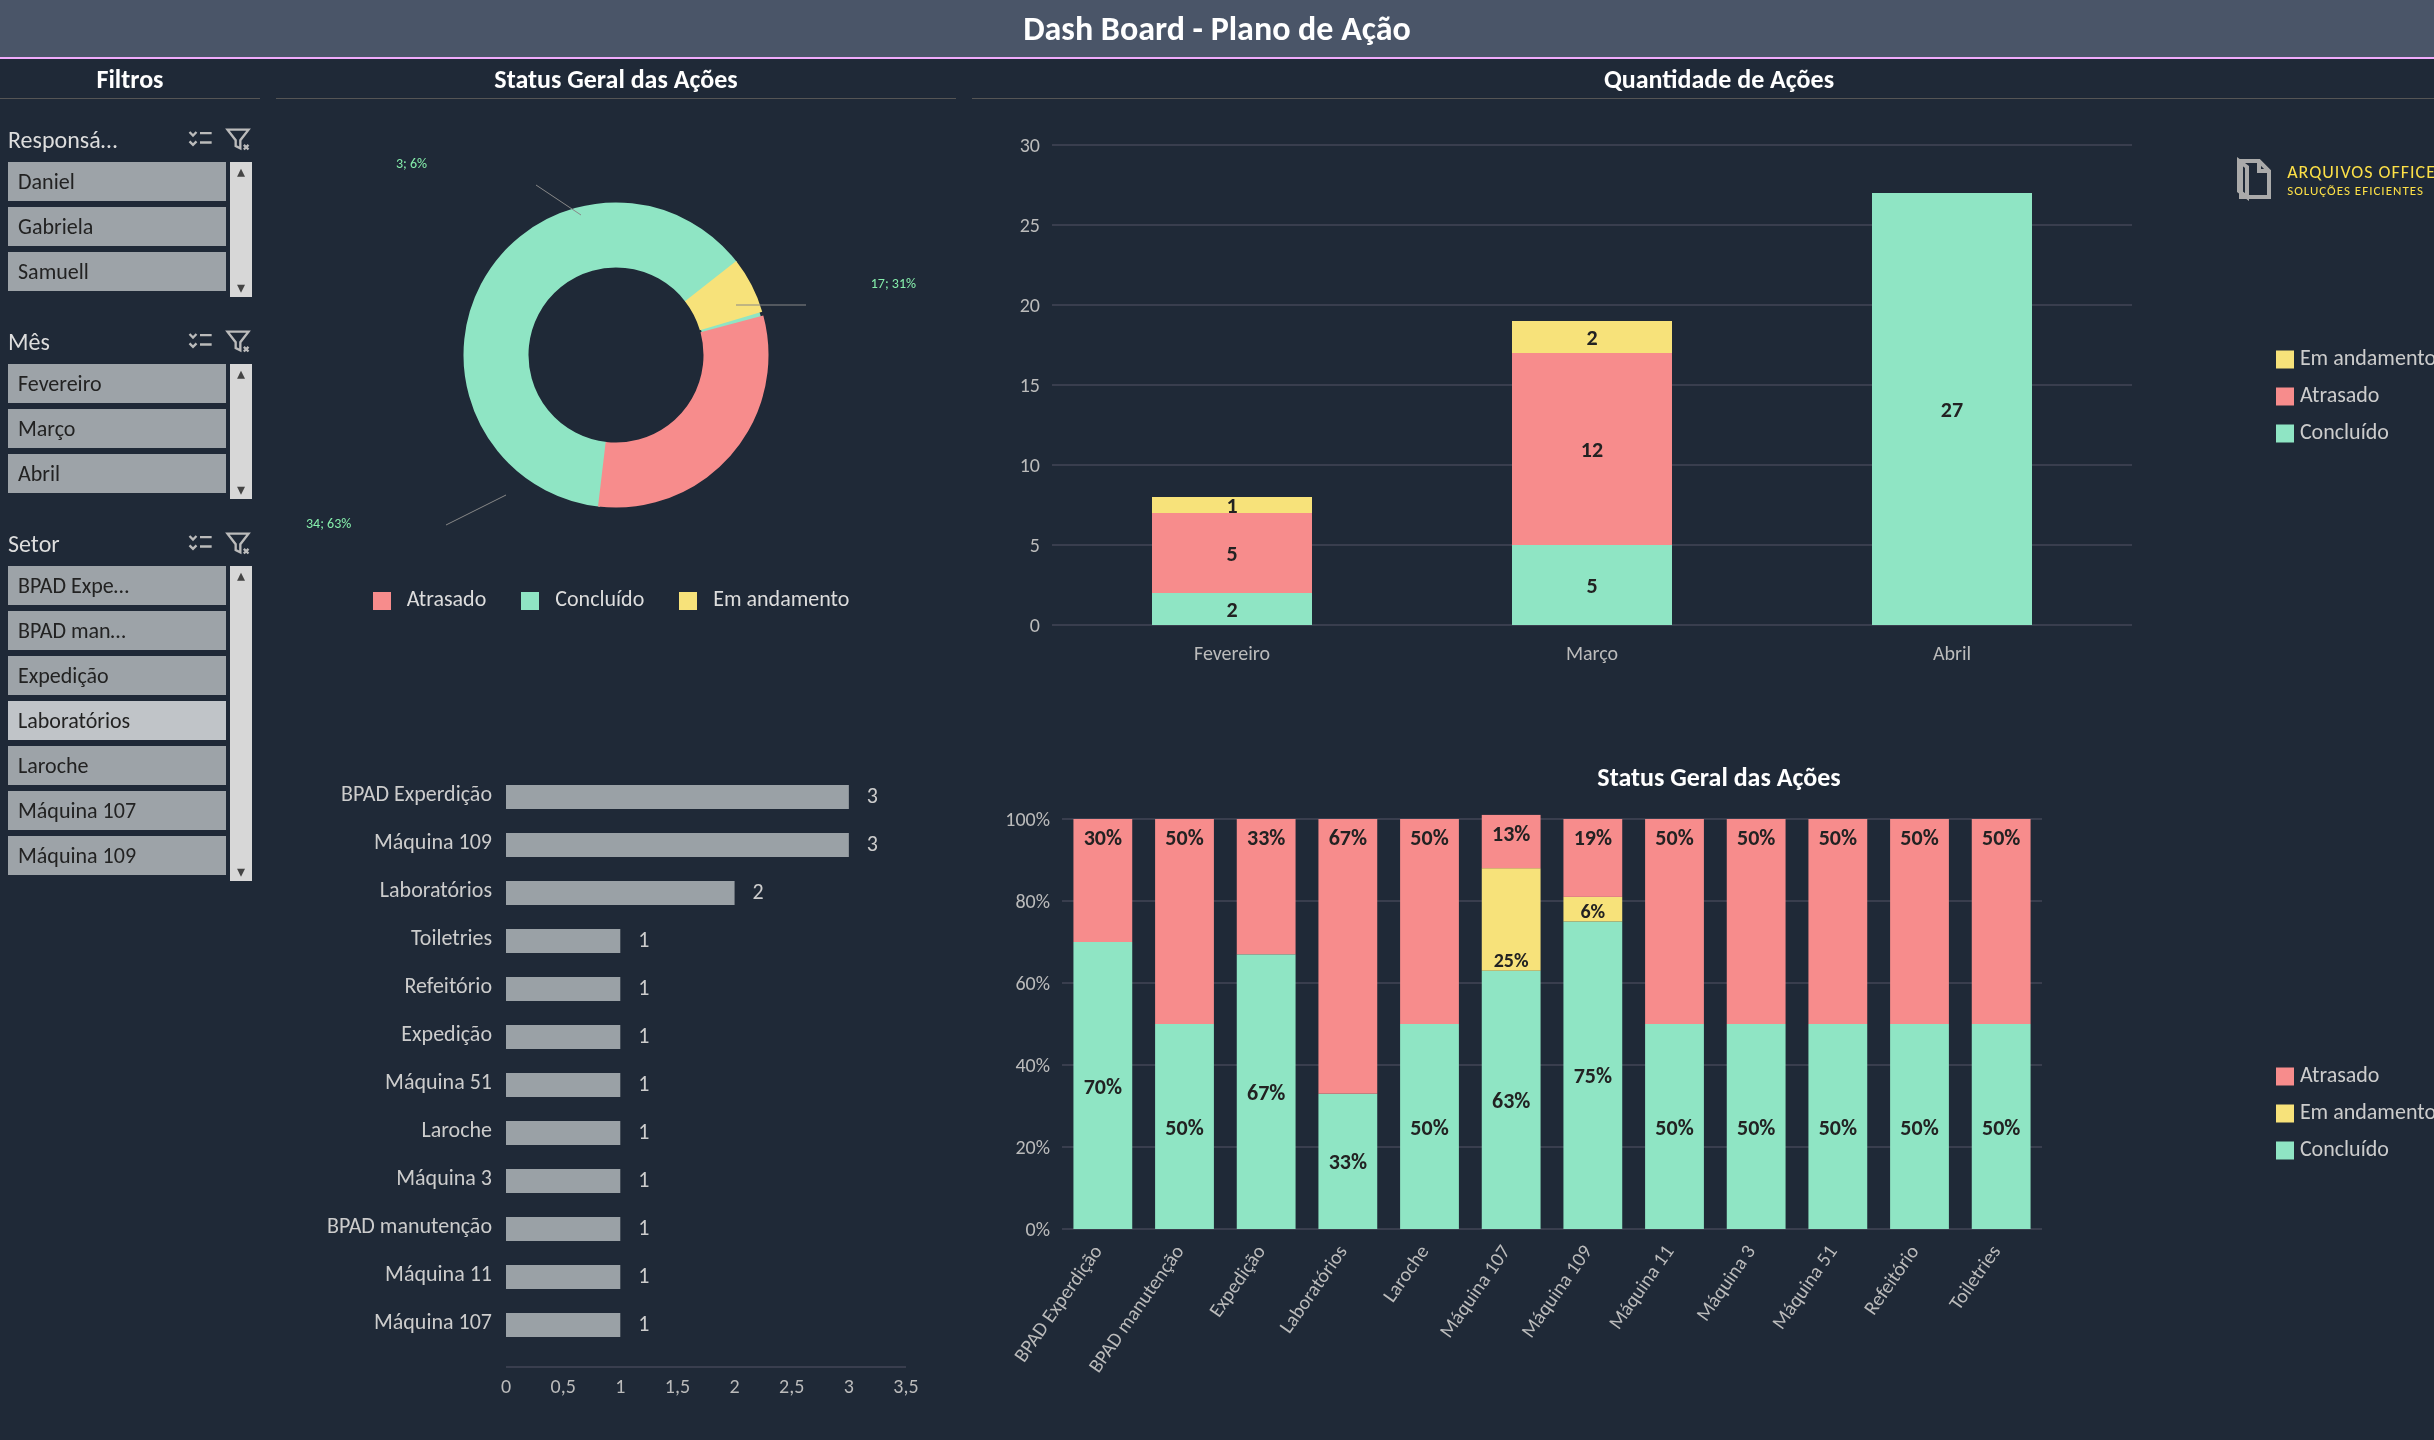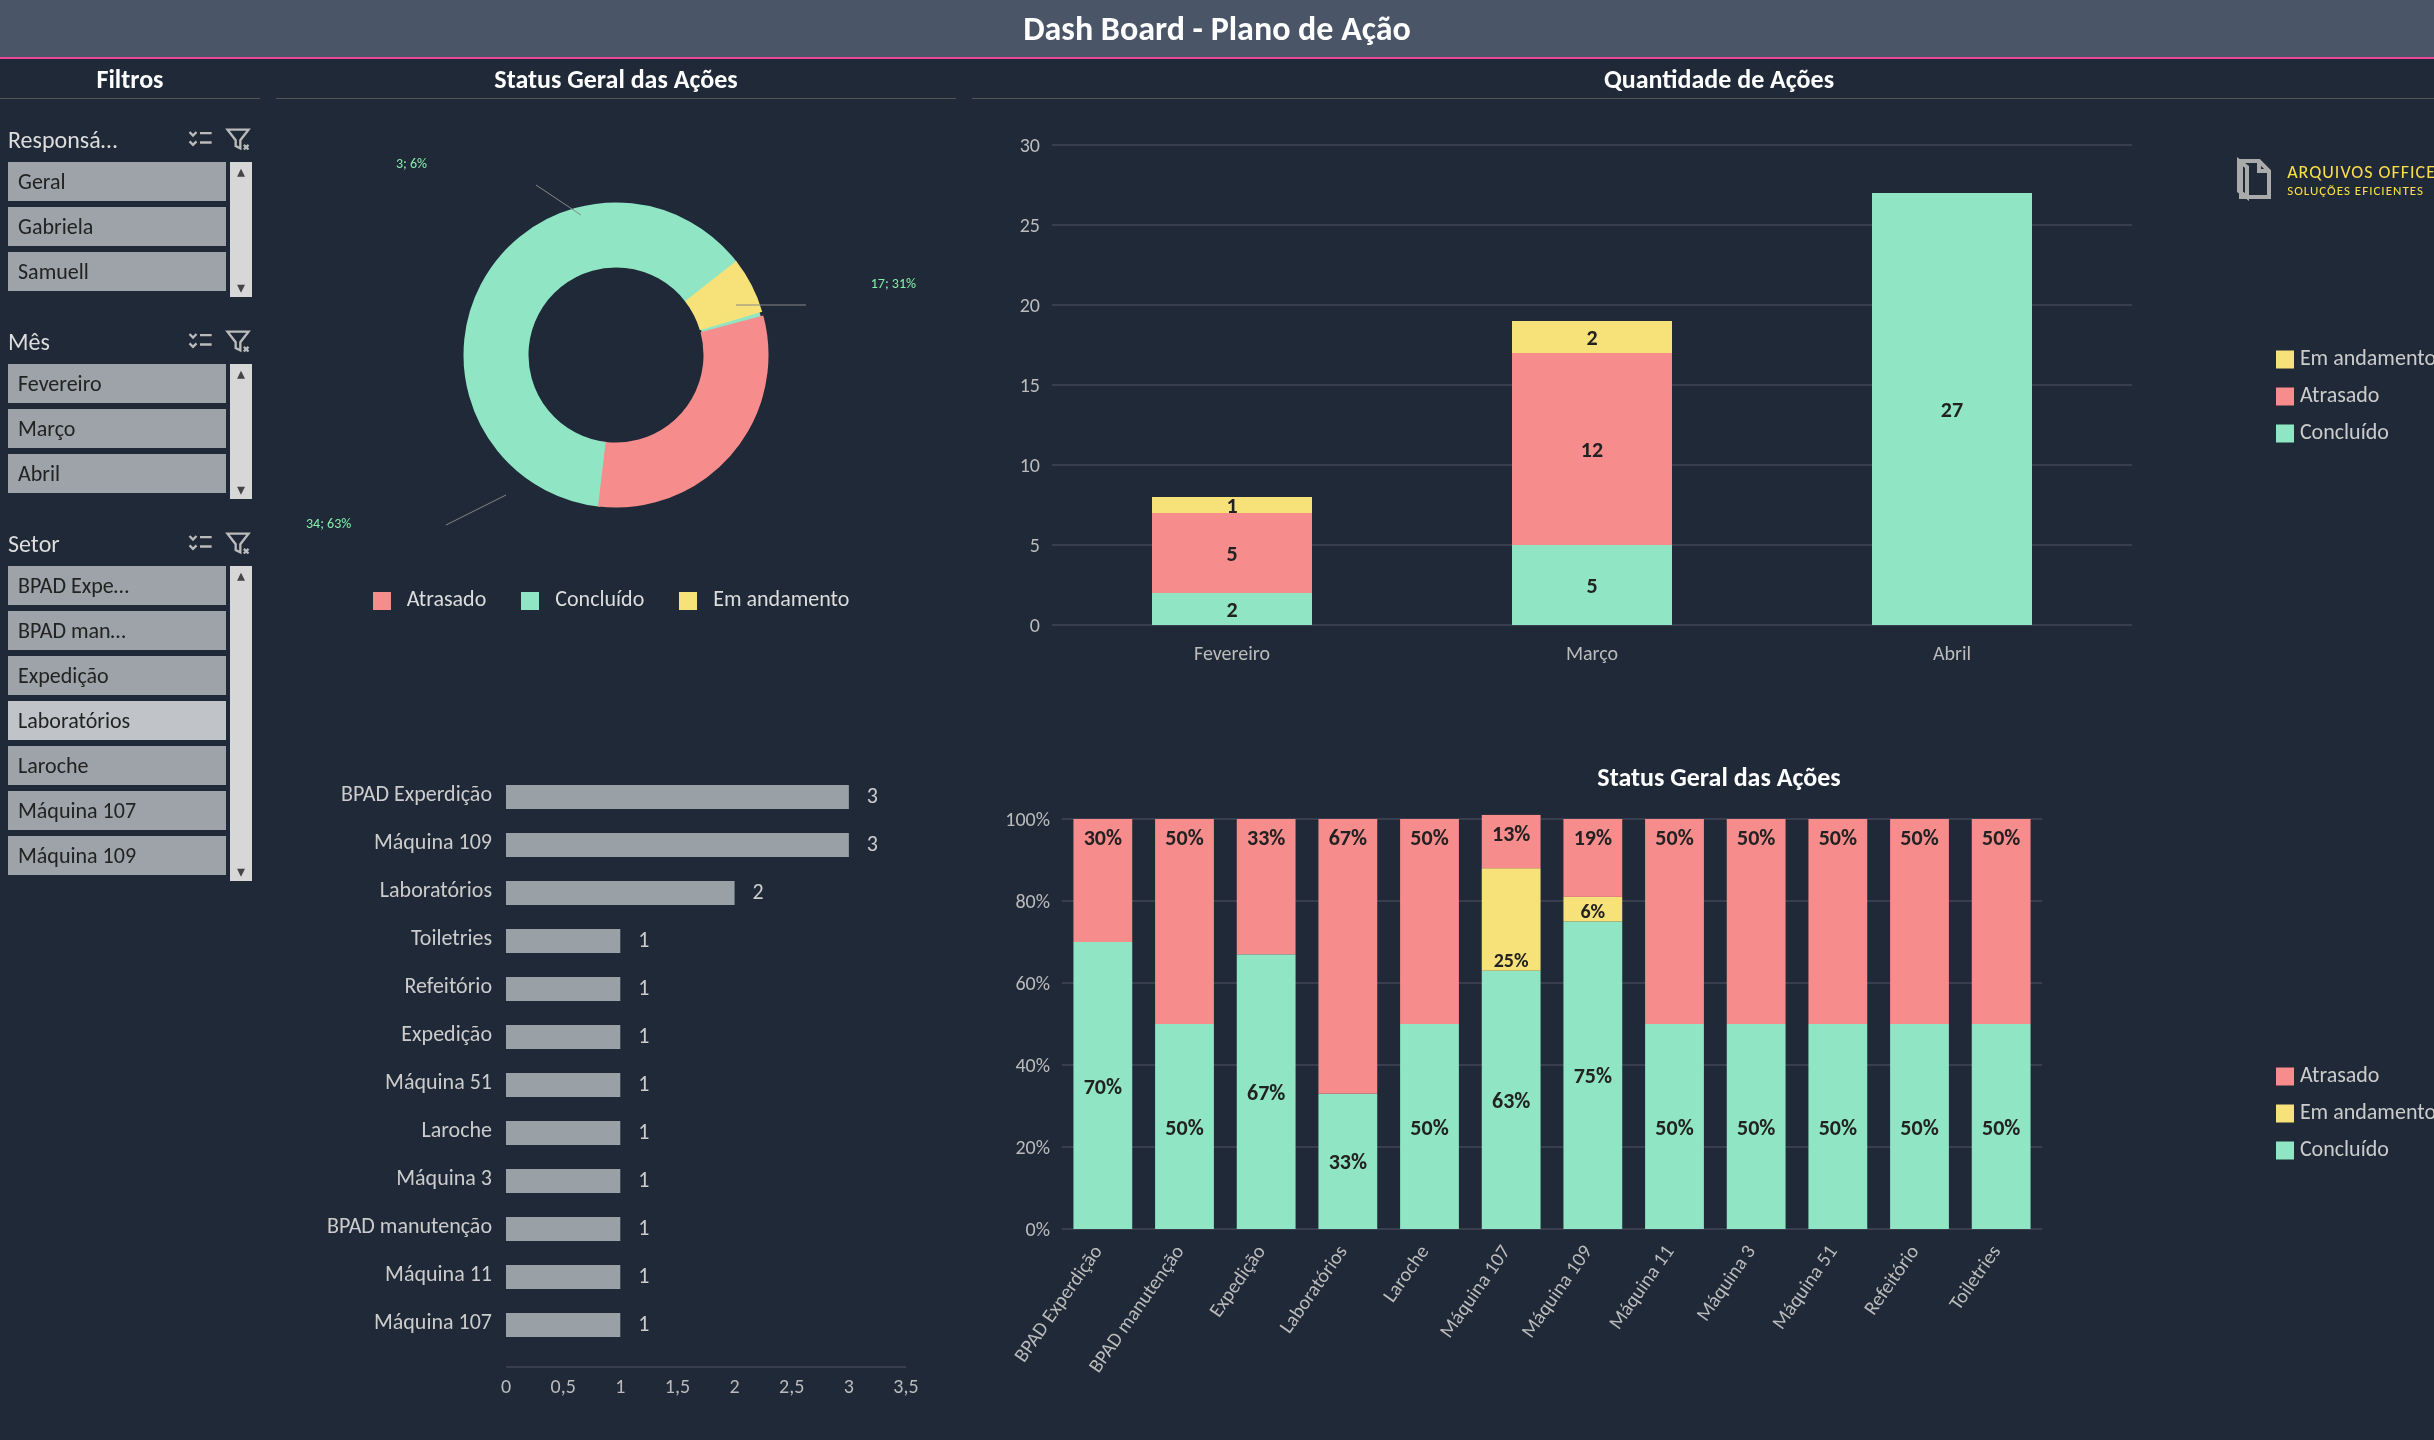--- a/index.html
+++ b/index.html
@@ -1,17 +1,17 @@
 <!DOCTYPE html>
 <html><head>
 <meta charset="utf-8">
 <style>
 *{margin:0;padding:0;box-sizing:border-box;font-family:Calibri,Arial,sans-serif}
 body{background:#1f2937;color:#fff;width:2434px;height:1440px;overflow:hidden}
-.title-bar{background:#4a5568;text-align:center;padding:8px;font-size:34px;font-weight:bold;border-bottom:2px solid #ec4899}
+.title-bar{background:#4a5568;text-align:center;padding:8px;font-size:34px;font-weight:bold;border-bottom:2px solid #f0abfc}
 .grid{display:grid;grid-template-columns:260px 680px 1494px;grid-template-rows:40px 620px 720px;gap:16px}
 .hdr{background:#1f2937;text-align:center;font-size:26px;font-weight:bold;padding:4px;border-bottom:1px solid #555}
 .col-title{grid-column:1;grid-row:1}
 .mid-title{grid-column:2;grid-row:1}
 .right-title{grid-column:3;grid-row:1}
 .filters{grid-column:1;grid-row:2/4;background:#1f2937;padding:10px 8px;font-size:22px}
 .slicer{margin-bottom:30px}
 .slicer-hdr{display:flex;align-items:flex-start;gap:10px;margin-bottom:8px;color:#ddd;font-size:24px}
 .slicer-hdr .label{flex:1;white-space:nowrap;overflow:hidden;text-overflow:ellipsis}
 .slicer-hdr .icon{width:28px;height:28px;stroke:#bbb;fill:none;stroke-width:2}
@@ -64,21 +64,21 @@
         <span class="label">Responsá…</span>
         <svg class="icon" viewBox="0 0 24 24">
             <path d="M3 6l3 3 3-3M3 14l3 3 3-3M12 7h10M12 15h10"></path>
           </svg>
         <svg class="icon" viewBox="0 0 24 24">
             <path d="M3 4h18l-7 9v7l-4-2v-5zM17 17l4 4M21 17l-4 4"></path>
           </svg>
       </div>
       <div class="slicer-list">
         <div class="slicer-items">
-          <div class="slicer-item">Geral</div>
+          <div class="slicer-item">Daniel</div>
           <div class="slicer-item">Gabriela</div>
           <div class="slicer-item">Samuell</div>
         </div>
         <div class="scroll">
             <span>▴</span>
             <span>▾</span>
           </div>
       </div>
     </div>
 

